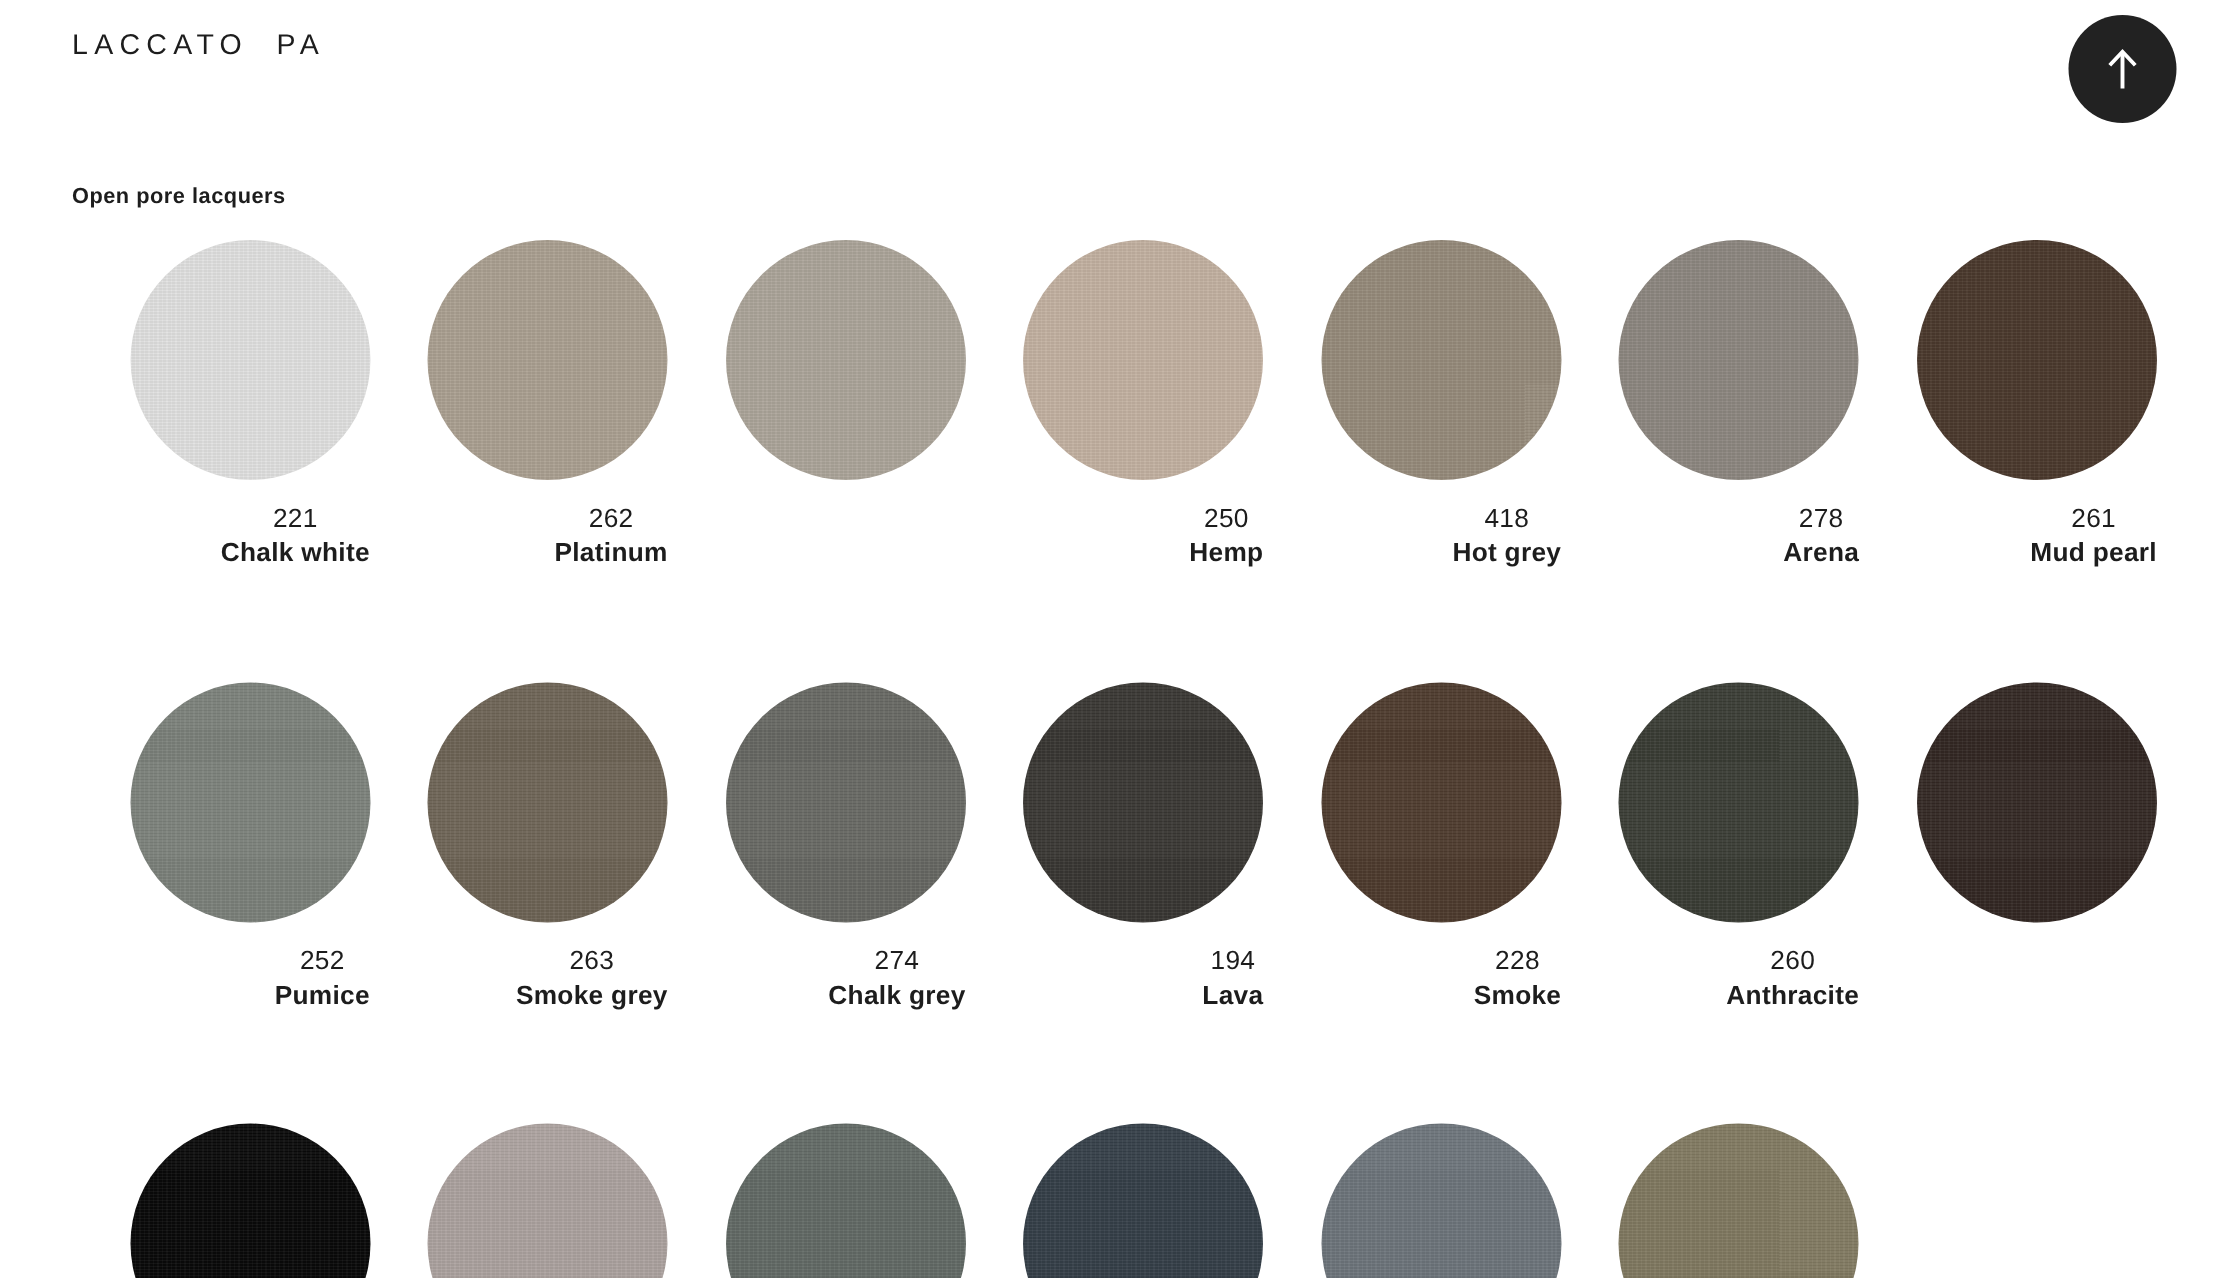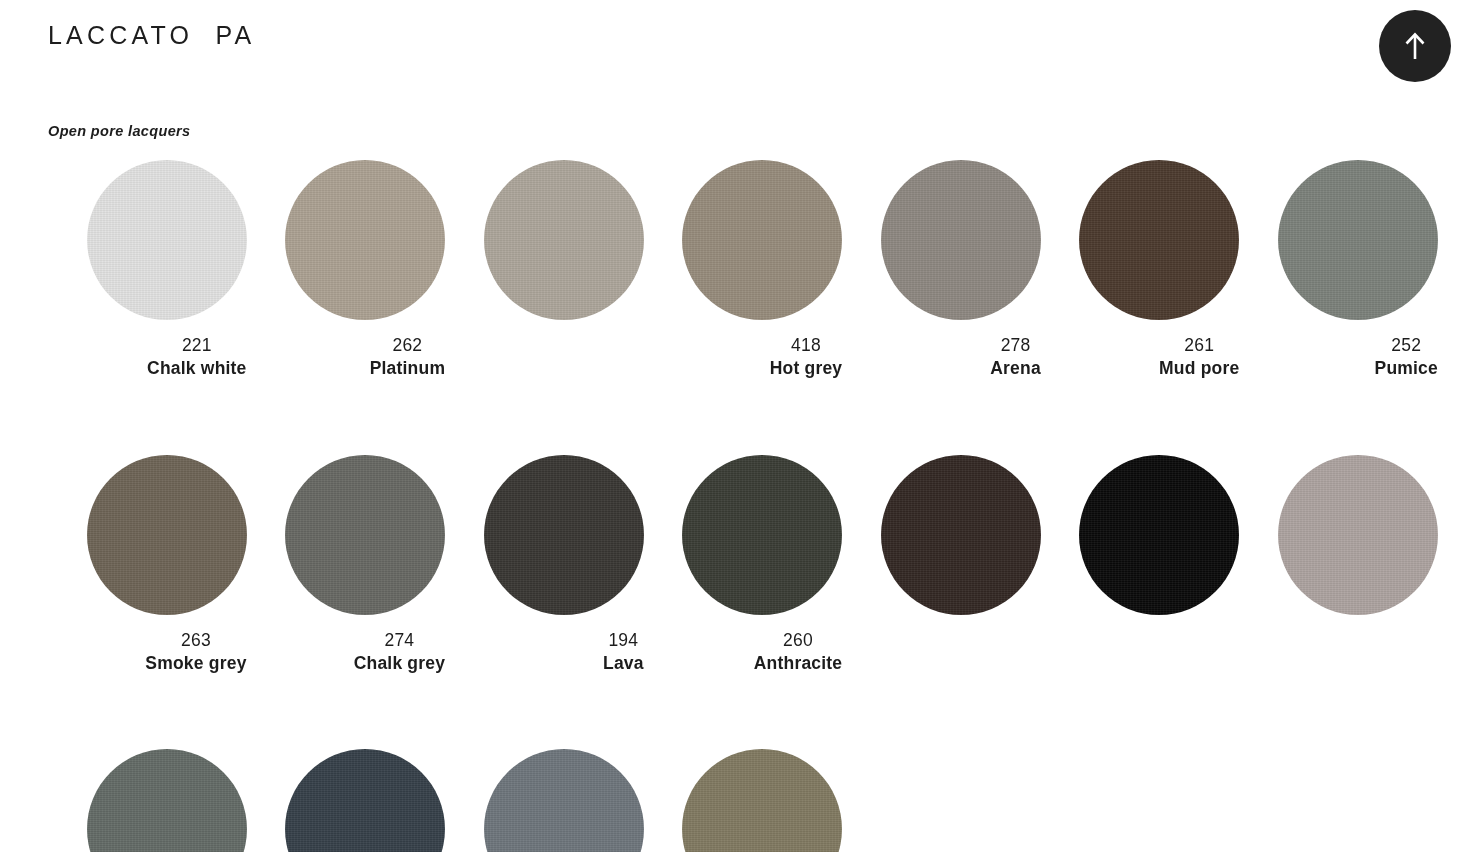--- a/index.html
+++ b/index.html
@@ -22,21 +22,21 @@
   .page-header {
     position: absolute;
     top: 0; left: 0; right: 0;
     height: 92px;
   }
 
   .page-title {
     position: absolute;
     left: 48px;
     top: 20px;
-    font-size: 25px;
+    font-size: 19px;
     font-weight: 400;
     letter-spacing: 4.2px;
     color: #1d1d1d;
     white-space: pre;
     line-height: 1.2;
   }
 
   .scroll-top-button {
     position: absolute;
     right: 27px;
@@ -56,21 +56,20 @@
 
   
   .section-label {
     position: absolute;
     left: 48px;
     top: 123px;
     font-size: 14.5px;
     font-weight: 700;
     letter-spacing: 0.35px;
     color: #1d1d1d;
-    font-style: italic;
   }
 
   
   .swatch-grid {
     position: absolute;
     left: 48px;
     top: 160px;
     width: 1390px;
     display: grid;
     grid-template-columns: repeat(7, 1fr);
@@ -167,38 +166,45 @@
       <div class="swatch-disc" style="background-color: rgb(172, 161, 146);"></div>
       <div class="swatch-caption">
         <span class="swatch-code">262</span>
         <span class="swatch-name">Platinum</span>
       </div>
     </div>
     <div class="swatch-cell">
       <div class="swatch-disc" style="background-color: rgb(173, 166, 155);"></div>
     </div>
     <div class="swatch-cell">
+      <div class="swatch-disc" style="background-color: rgb(196, 178, 162);"></div>
+      <div class="swatch-caption">
+        <span class="swatch-code">250</span>
+        <span class="swatch-name">Hemp</span>
+      </div>
+    </div>
+    <div class="swatch-cell">
       <div class="swatch-disc" style="background-color: rgb(151, 140, 124);"></div>
       <div class="swatch-caption">
         <span class="swatch-code">418</span>
         <span class="swatch-name">Hot grey</span>
       </div>
     </div>
     <div class="swatch-cell">
       <div class="swatch-disc" style="background-color: rgb(142, 136, 129);"></div>
       <div class="swatch-caption">
         <span class="swatch-code">278</span>
         <span class="swatch-name">Arena</span>
       </div>
     </div>
     <div class="swatch-cell">
       <div class="swatch-disc" style="background-color: rgb(76, 58, 46);"></div>
       <div class="swatch-caption">
         <span class="swatch-code">261</span>
-        <span class="swatch-name">Mud pore</span>
+        <span class="swatch-name">Mud pearl</span>
       </div>
     </div>
     <div class="swatch-cell">
       <div class="swatch-disc" style="background-color: rgb(124, 129, 123);"></div>
       <div class="swatch-caption">
         <span class="swatch-code">252</span>
         <span class="swatch-name">Pumice</span>
       </div>
     </div>
     <div class="swatch-cell">
@@ -216,20 +222,27 @@
       </div>
     </div>
     <div class="swatch-cell">
       <div class="swatch-disc" style="background-color: rgb(57, 55, 51);"></div>
       <div class="swatch-caption">
         <span class="swatch-code">194</span>
         <span class="swatch-name">Lava</span>
       </div>
     </div>
     <div class="swatch-cell">
+      <div class="swatch-disc" style="background-color: rgb(78, 59, 46);"></div>
+      <div class="swatch-caption">
+        <span class="swatch-code">228</span>
+        <span class="swatch-name">Smoke</span>
+      </div>
+    </div>
+    <div class="swatch-cell">
       <div class="swatch-disc" style="background-color: rgb(58, 61, 53);"></div>
       <div class="swatch-caption">
         <span class="swatch-code">260</span>
         <span class="swatch-name">Anthracite</span>
       </div>
     </div>
     <div class="swatch-cell">
       <div class="swatch-disc" style="background-color: rgb(51, 40, 36);"></div>
     </div>
     <div class="swatch-cell">

